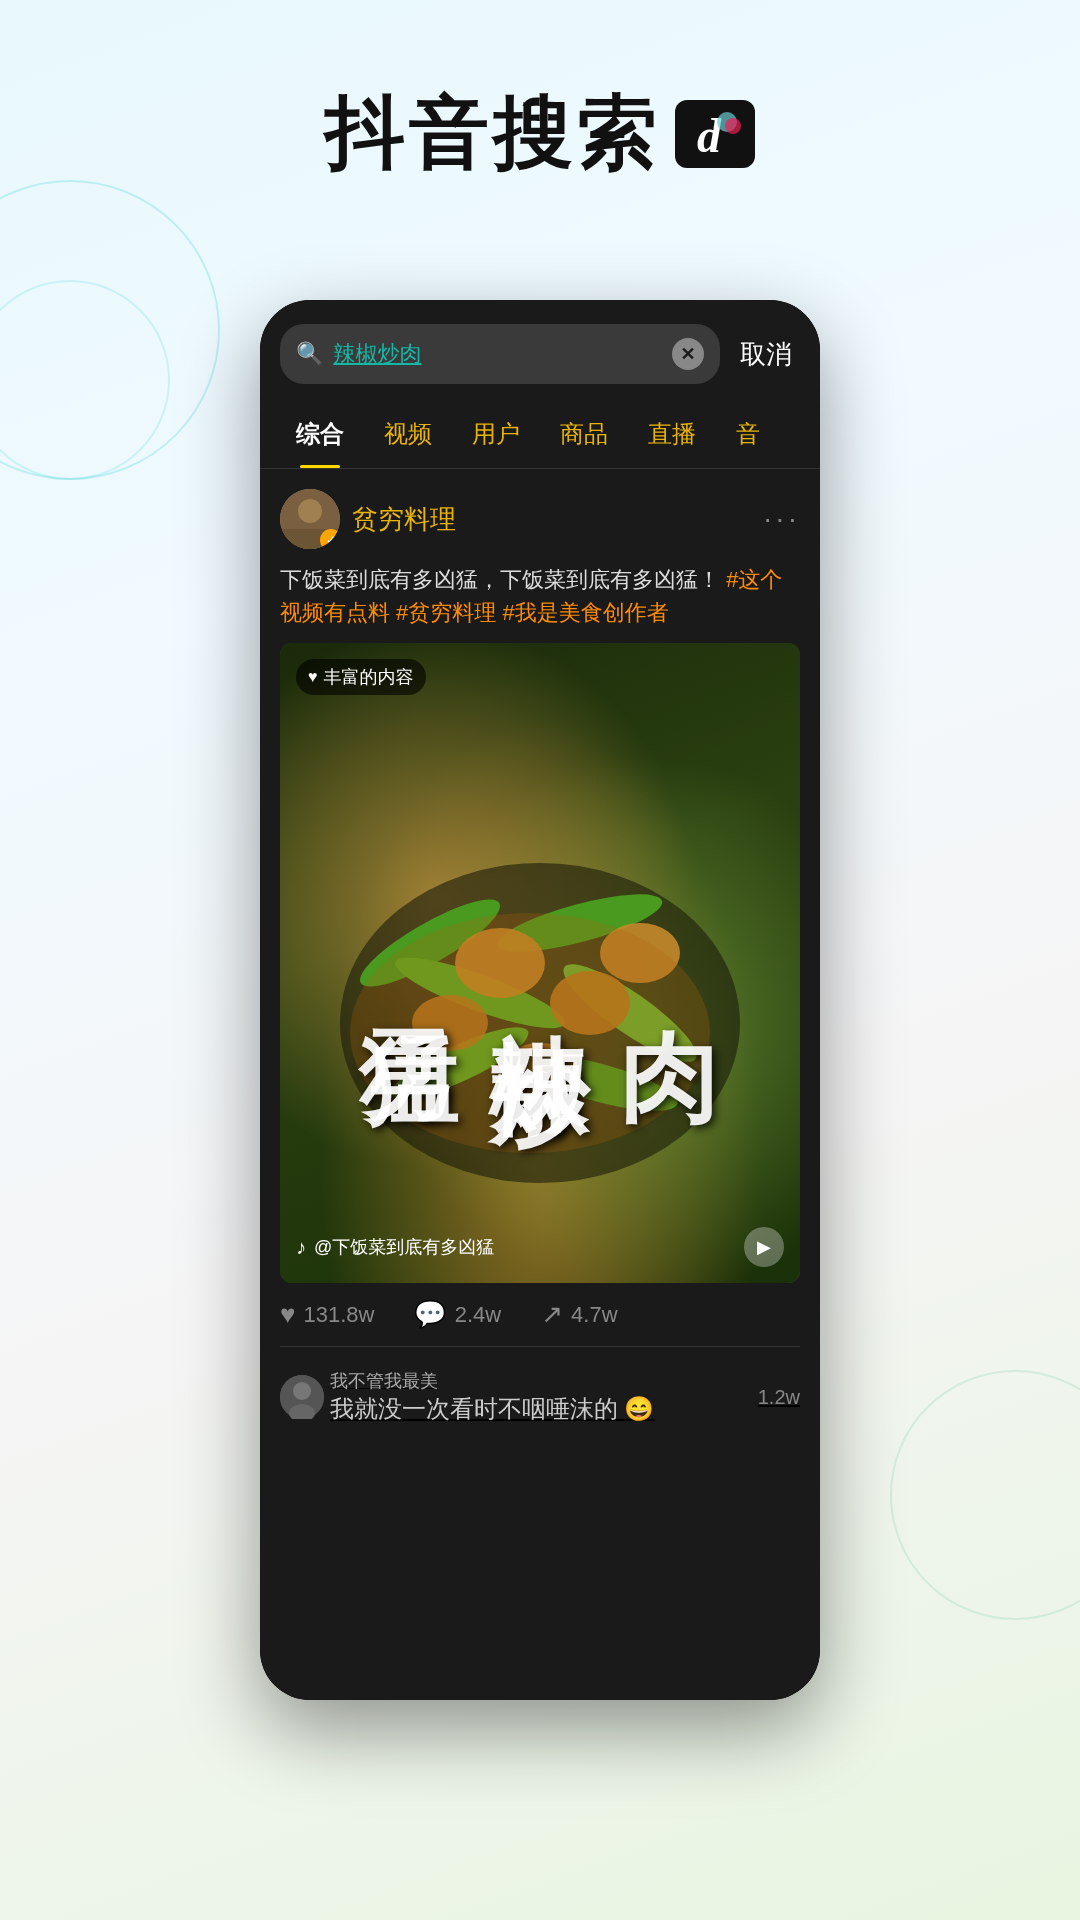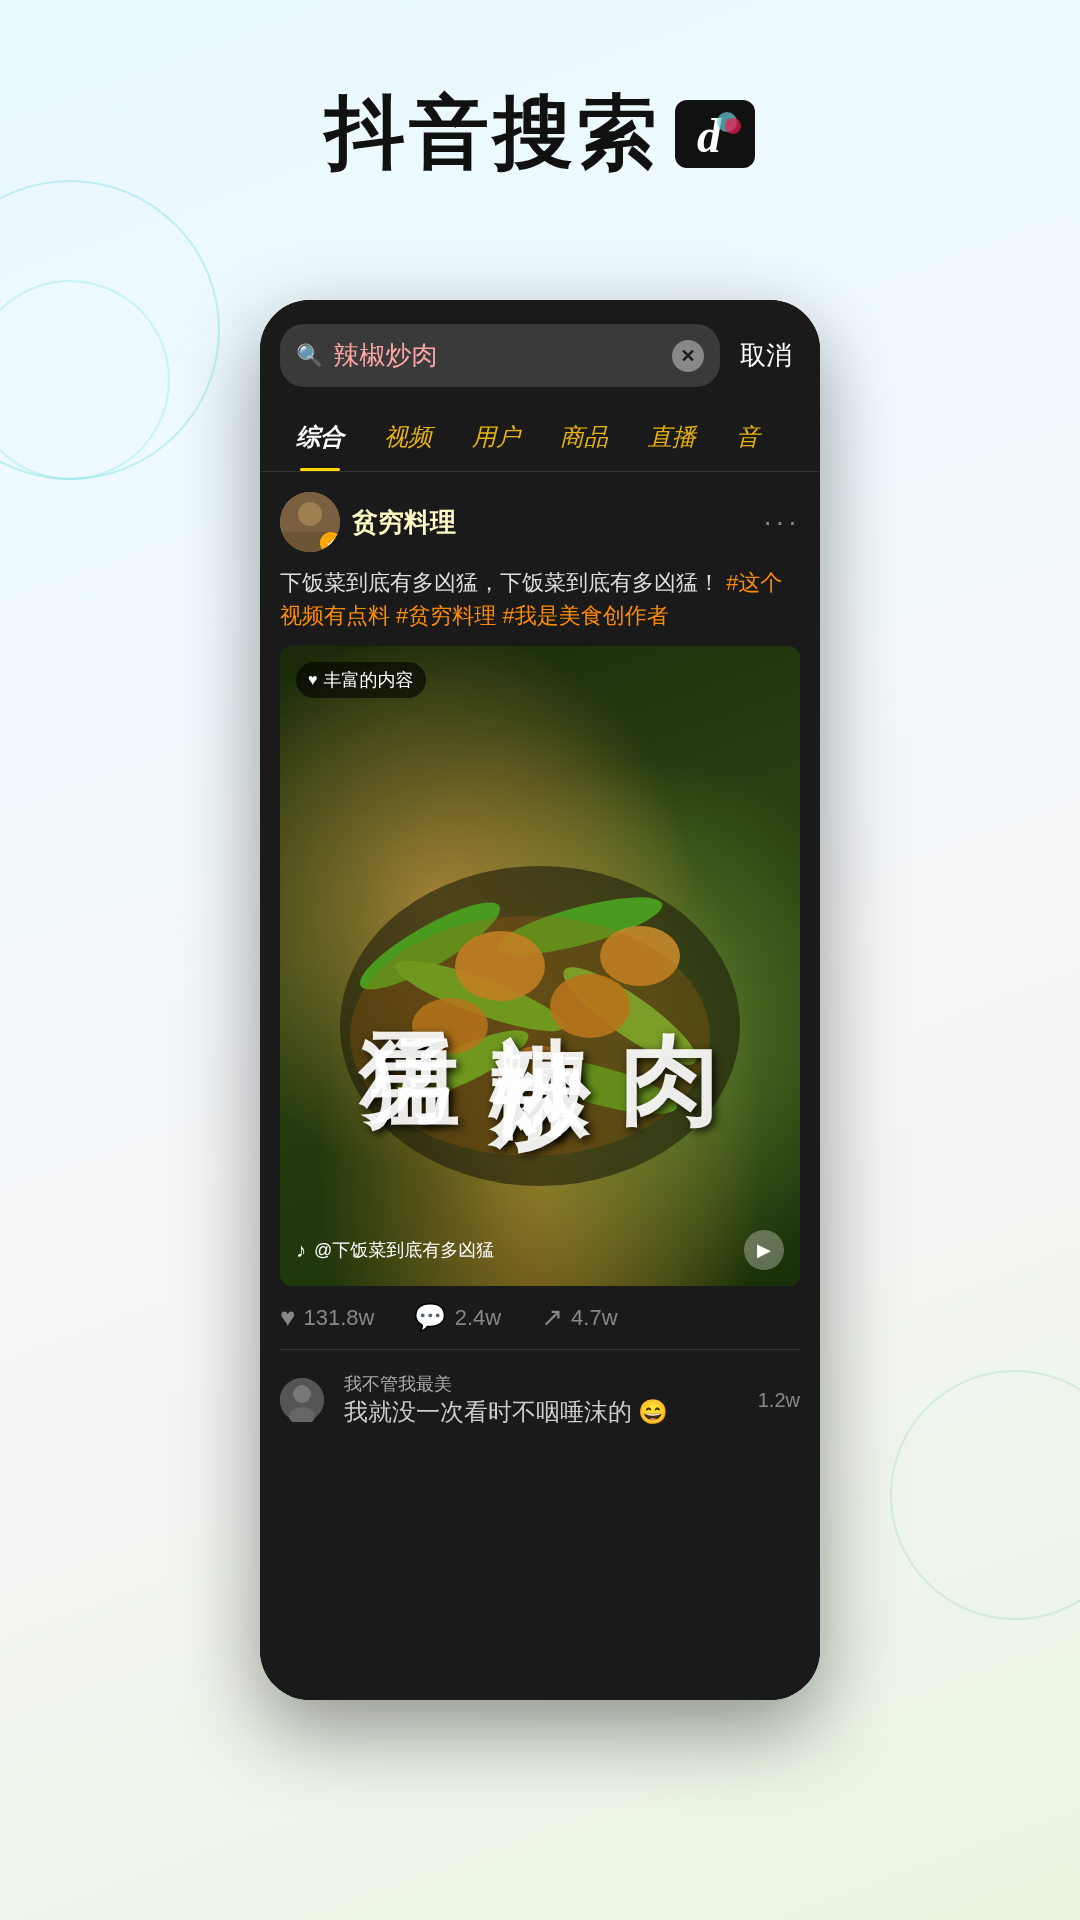--- a/index.html
+++ b/index.html
@@ -100,23 +100,24 @@
       padding: 14px 16px;
       display: flex;
       align-items: center;
       gap: 10px;
     }
     .search-icon-wrap {
       color: #aaa;
       font-size: 22px;
     }
     .search-text {
-      color: #fca5a5;
-      font-size: 26px;
+      color: #14b8a6;
+      font-size: 22px;
       flex: 1;
+      text-decoration: underline;
     }
     .search-clear {
       width: 32px; height: 32px;
       background: #888;
       border-radius: 50%;
       display: flex;
       align-items: center;
       justify-content: center;
       color: #1a1a1a;
       font-size: 18px;
@@ -128,21 +129,20 @@
       white-space: nowrap;
       padding: 0 8px;
     }
 
     
     .tabs {
       display: flex;
       padding: 0 16px;
       border-bottom: 1px solid #333;
       background: #1a1a1a;
-      font-style: italic;
     }
     .tab {
       padding: 18px 20px;
       color: #eab308;
       font-size: 24px;
       position: relative;
       white-space: nowrap;
     }
     .tab.active {
       color: #fff;
@@ -202,23 +202,23 @@
       width: 22px; height: 22px;
       background: #FFA500;
       border-radius: 50%;
       display: flex;
       align-items: center;
       justify-content: center;
       font-size: 12px;
       color: white;
     }
     .username {
-      color: #fef9c3;
+      color: #eab308;
       font-size: 26px;
-      font-weight: 700;
+      font-weight: 400;
     }
     .more-btn {
       color: #888;
       font-size: 28px;
       letter-spacing: 3px;
     }
 
     
     .post-text {
       color: #ddd;
@@ -340,22 +340,23 @@
       font-size: 26px;
     }
 
     
     .comment-preview {
       padding: 14px 0;
     }
     .comment-item {
       display: flex;
       align-items: center;
-      gap: 20px;
+      gap: 6px;
       padding: 8px 0;
+      text-decoration: underline;
     }
     .comment-avatar {
       width: 44px; height: 44px;
       border-radius: 50%;
       background: linear-gradient(135deg, #666, #444);
       flex-shrink: 0;
     }
     .comment-text {
       color: #ccc;
       font-size: 24px;

